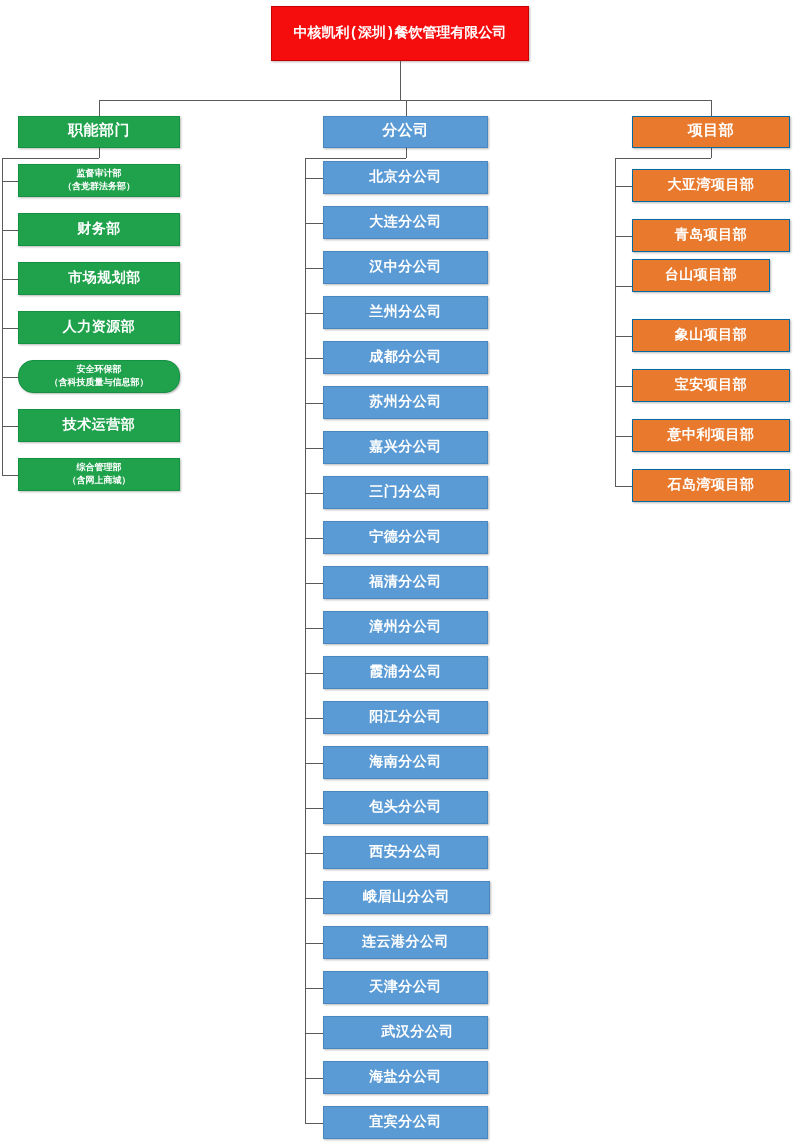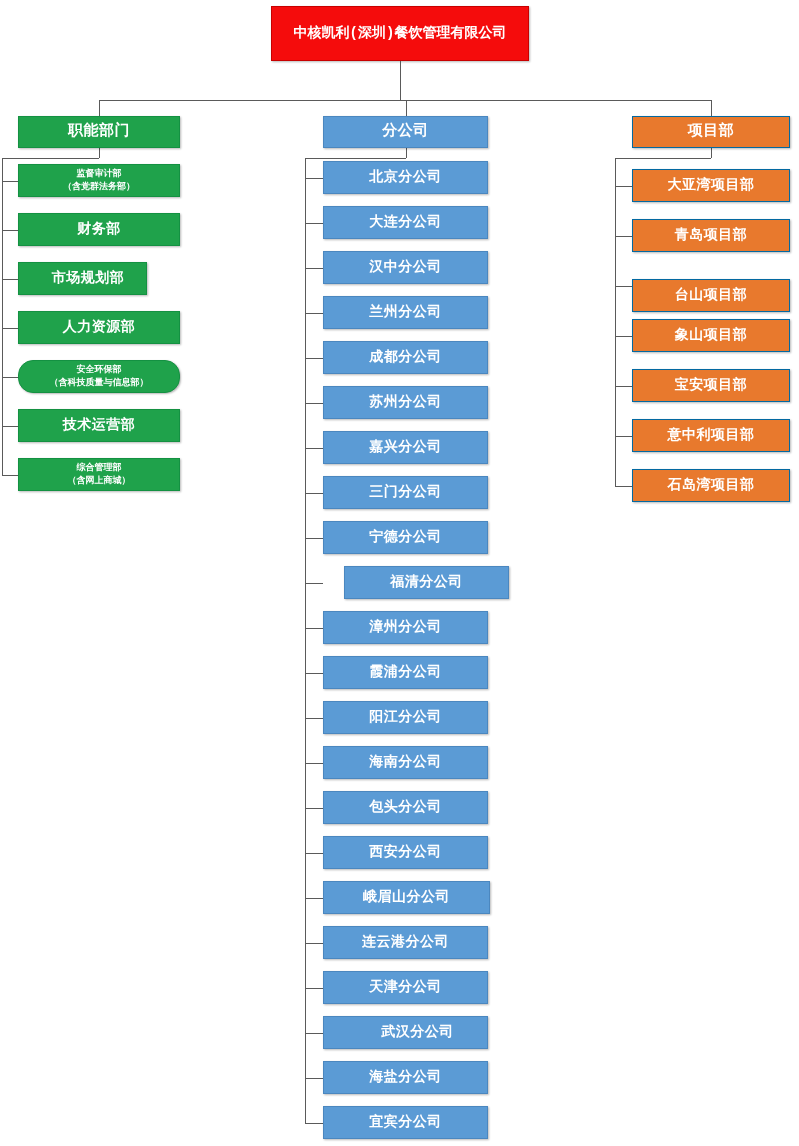--- a/index.html
+++ b/index.html
@@ -119,21 +119,21 @@
       <div class="node head green" style="left: 18px; top: 116px; width: 162px; height: 32px;">
         <span class="l1">职能部门</span>
       </div>
       <div class="node leaf green two-line" style="left: 18px; top: 164px; width: 162px; height: 33px;">
         <span class="l1">监督审计部</span>
         <span class="l2">（含党群法务部）</span>
       </div>
       <div class="node leaf green" style="left: 18px; top: 213px; width: 162px; height: 33px;">
         <span class="l1">财务部</span>
       </div>
-      <div class="node leaf green" style="left: 18px; top: 262px; width: 129px; height: 33px; padding-left: 11px;">
+      <div class="node leaf green" style="left: 18px; top: 262px; width: 162px; height: 33px; padding-left: 11px;">
         <span class="l1">市场规划部</span>
       </div>
       <div class="node leaf green" style="left: 18px; top: 311px; width: 162px; height: 33px;">
         <span class="l1">人力资源部</span>
       </div>
       <div class="node leaf green two-line" style="left: 18px; top: 360px; width: 162px; height: 33px; border-radius: 15px;">
         <span class="l1">安全环保部</span>
         <span class="l2">（含科技质量与信息部）</span>
       </div>
       <div class="node leaf green" style="left: 18px; top: 409px; width: 162px; height: 33px;">
@@ -166,21 +166,21 @@
       </div>
       <div class="node leaf blue" style="left: 323px; top: 431px; width: 165px; height: 33px;">
         <span class="l1">嘉兴分公司</span>
       </div>
       <div class="node leaf blue" style="left: 323px; top: 476px; width: 165px; height: 33px;">
         <span class="l1">三门分公司</span>
       </div>
       <div class="node leaf blue" style="left: 323px; top: 521px; width: 165px; height: 33px;">
         <span class="l1">宁德分公司</span>
       </div>
-      <div class="node leaf blue" style="left: 323px; top: 566px; width: 165px; height: 33px; margin-left: 21px;">
+      <div class="node leaf blue" style="left: 323px; top: 566px; width: 165px; height: 33px;">
         <span class="l1">福清分公司</span>
       </div>
       <div class="node leaf blue" style="left: 323px; top: 611px; width: 165px; height: 33px;">
         <span class="l1">漳州分公司</span>
       </div>
       <div class="node leaf blue" style="left: 323px; top: 656px; width: 165px; height: 33px;">
         <span class="l1">霞浦分公司</span>
       </div>
       <div class="node leaf blue" style="left: 323px; top: 701px; width: 165px; height: 33px;">
         <span class="l1">阳江分公司</span>
@@ -214,21 +214,21 @@
       </div>
       <div class="node head orange" style="left: 632px; top: 116px; width: 158px; height: 32px;">
         <span class="l1">项目部</span>
       </div>
       <div class="node leaf orange" style="left: 632px; top: 169px; width: 158px; height: 33px;">
         <span class="l1">大亚湾项目部</span>
       </div>
       <div class="node leaf orange" style="left: 632px; top: 219px; width: 158px; height: 33px;">
         <span class="l1">青岛项目部</span>
       </div>
-      <div class="node leaf orange" style="left: 632px; top: 279px; width: 158px; height: 33px;">
+      <div class="node leaf orange" style="left: 632px; top: 259px; width: 138px; height: 33px;">
         <span class="l1">台山项目部</span>
       </div>
       <div class="node leaf orange" style="left: 632px; top: 319px; width: 158px; height: 33px;">
         <span class="l1">象山项目部</span>
       </div>
       <div class="node leaf orange" style="left: 632px; top: 369px; width: 158px; height: 33px;">
         <span class="l1">宝安项目部</span>
       </div>
       <div class="node leaf orange" style="left: 632px; top: 419px; width: 158px; height: 33px;">
         <span class="l1">意中利项目部</span>

